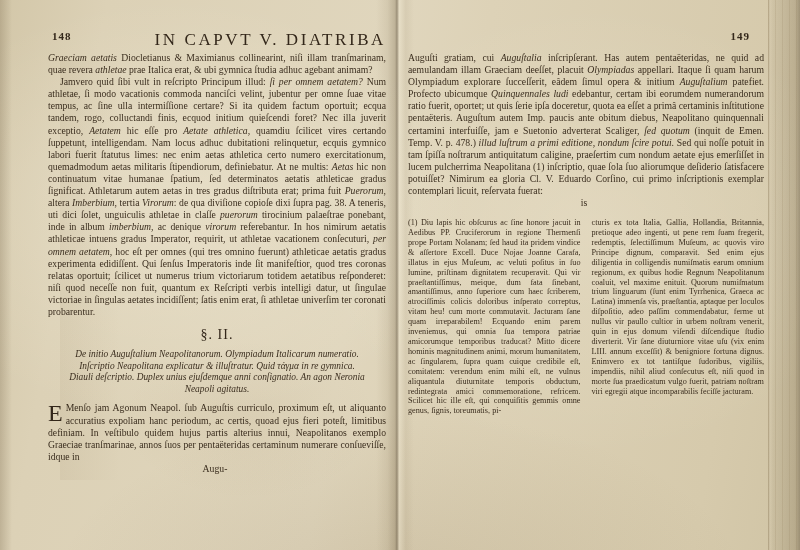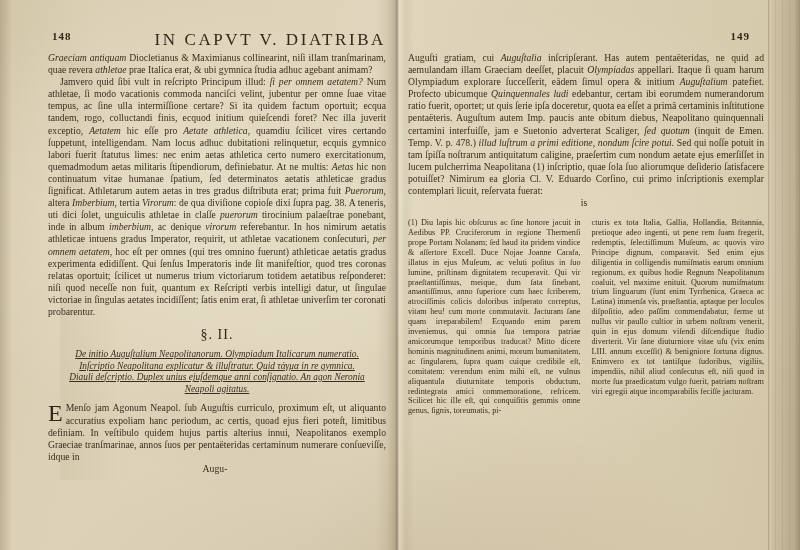--- a/index.html
+++ b/index.html
@@ -87,21 +87,21 @@
   }
   .textblock p.noindent { text-indent: 0; }
 
   .secthead {
     text-align: center; font-size: 14px; letter-spacing: 1px;
     margin: 9px 0 6px; color: #33271a;
   }
   .summary {
     font-style: italic; text-align: center;
     font-size: 9.4px; line-height: 11.6px;
-    width: 88%; margin: 0 auto 7px; color: #3a2d1e; text-decoration: underline;
+    width: 88%; margin: 0 auto 7px; color: #3a2d1e;
   }
   .dropcap {
     float: left; font-size: 24px; line-height: 20px;
     padding: 1px 3px 0 0; color: #33271a;
   }
   .catchword {
     text-align: center; font-size: 9.7px; line-height: 12px;
     padding-right: 4px; color: #3a2d1e;
   }
   .footnote {
@@ -118,21 +118,21 @@
 <div class="book">
   <div class="stain-a"></div>
   <div class="stain-b"></div>
 
   <div class="page page-left">
     <div class="header">
       <span class="pagenum num-left">148</span>
       <div class="running">IN CAPVT V. DIATRIBA</div>
     </div>
     <div class="textblock">
-      <p class="noindent"><i>Graeciam antiquam</i> Diocletianus &amp; Maximianus collinearint, niſi illam tranſmarinam, quae revera <i>athletae</i> prae Italica erat, &amp; ubi gymnica ſtudia adhuc agebant animam?</p>
+      <p class="noindent"><i>Graeciam aetatis</i> Diocletianus &amp; Maximianus collinearint, niſi illam tranſmarinam, quae revera <i>athletae</i> prae Italica erat, &amp; ubi gymnica ſtudia adhuc agebant animam?</p>
       <p>Jamvero quid ſibi vult in reſcripto Principum illud: <i>ſi per omnem aetatem?</i> Num athletae, ſi modo vacationis commoda nanciſci velint, jubentur per omne ſuae vitae tempus, ac ſine ulla intermiſſione certare? Si ita quidem factum oportuit; ecqua tandem, rogo, colluctandi finis, ecquod initium quieſcendi foret? Nec illa juverit exceptio, <i>Aetatem</i> hic eſſe pro <i>Aetate athletica</i>, quamdiu ſcilicet vires certando ſuppetunt, intelligendam. Nam locus adhuc dubitationi relinquetur, ecquis gymnico labori fuerit ſtatutus limes: nec enim aetas athletica certo numero exercitationum, quemadmodum aetas militaris ſtipendiorum, definiebatur. At ne multis: <i>Aetas</i> hic non continuatum vitae humanae ſpatium, ſed determinatos aetatis athleticae gradus ſignificat. Athletarum autem aetas in tres gradus diſtributa erat; prima fuit <i>Puerorum</i>, altera <i>Imberbium</i>, tertia <i>Virorum</i>: de qua diviſione copioſe dixi ſupra pag. 38. A teneris, uti dici ſolet, unguiculis athletae in claſſe <i>puerorum</i> tirocinium palaeſtrae ponebant, inde in album <i>imberbium</i>, ac denique <i>virorum</i> referebantur. In hos nimirum aetatis athleticae intuens gradus Imperator, requirit, ut athletae vacationem conſecuturi, <i>per omnem aetatem</i>, hoc eſt per omnes (qui tres omnino fuerunt) athleticae aetatis gradus experimenta edidiſſent. Qui ſenſus Imperatoris inde ſit manifeſtior, quod tres coronas relatas oportuit; ſcilicet ut numerus trium victoriarum totidem aetatibus reſponderet: niſi quod neceſſe non fuit, quantum ex Reſcripti verbis intelligi datur, ut ſingulae victoriae in ſingulas aetates incidiſſent; ſatis enim erat, ſi athletae univerſim ter coronati probarentur.</p>
       <div class="secthead">§. II.</div>
       <div class="summary">De initio Auguſtalium Neapolitanorum. Olympiadum Italicarum numeratio. Inſcriptio Neapolitana explicatur &amp; illuſtratur. Quid τάγμα in re gymnica. Diauli deſcriptio. Duplex unius ejuſdemque anni conſignatio. An agon Neronia Neapoli agitatus.</div>
       <p class="noindent">
         <span class="dropcap">E</span><span>Menſo jam Agonum Neapol. ſub Auguſtis curriculo, proximum eſt, ut aliquanto accuratius expoliam hanc periodum, ac certis, quoad ejus fieri poteſt, limitibus definiam. In veſtibulo quidem hujus partis alterius innui, Neapolitanos exemplo Graeciae tranſmarinae, annos ſuos per pentaëteridas certaminum numerare conſueviſſe, idque in</span>
       </p>
       <div class="catchword">Augu-</div>
     </div>
   </div>
 

